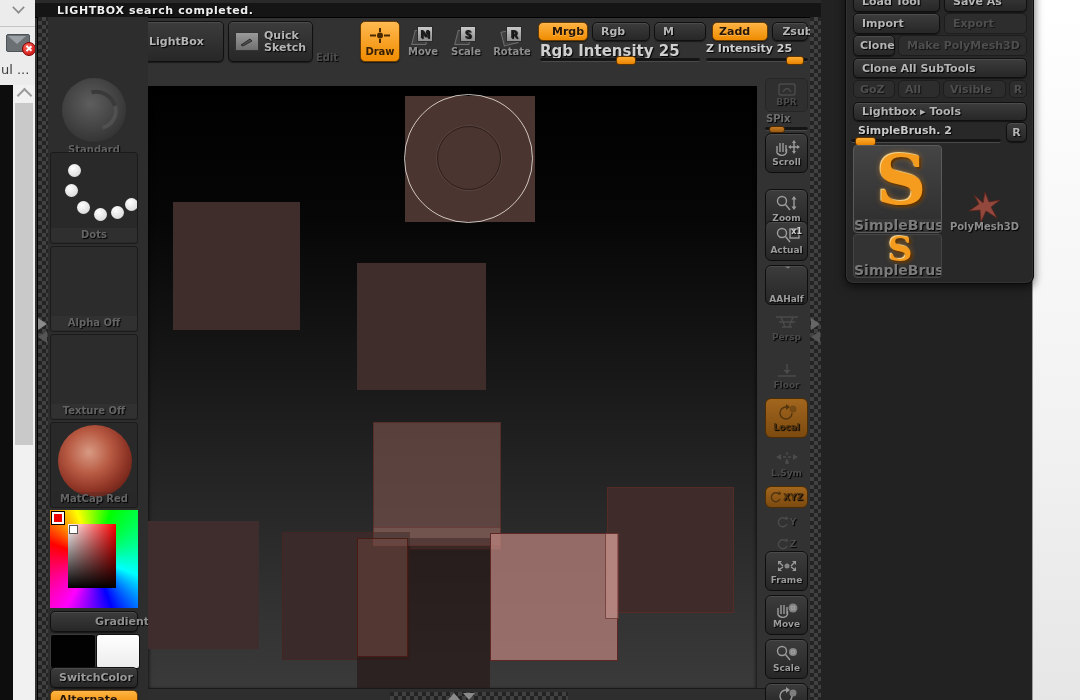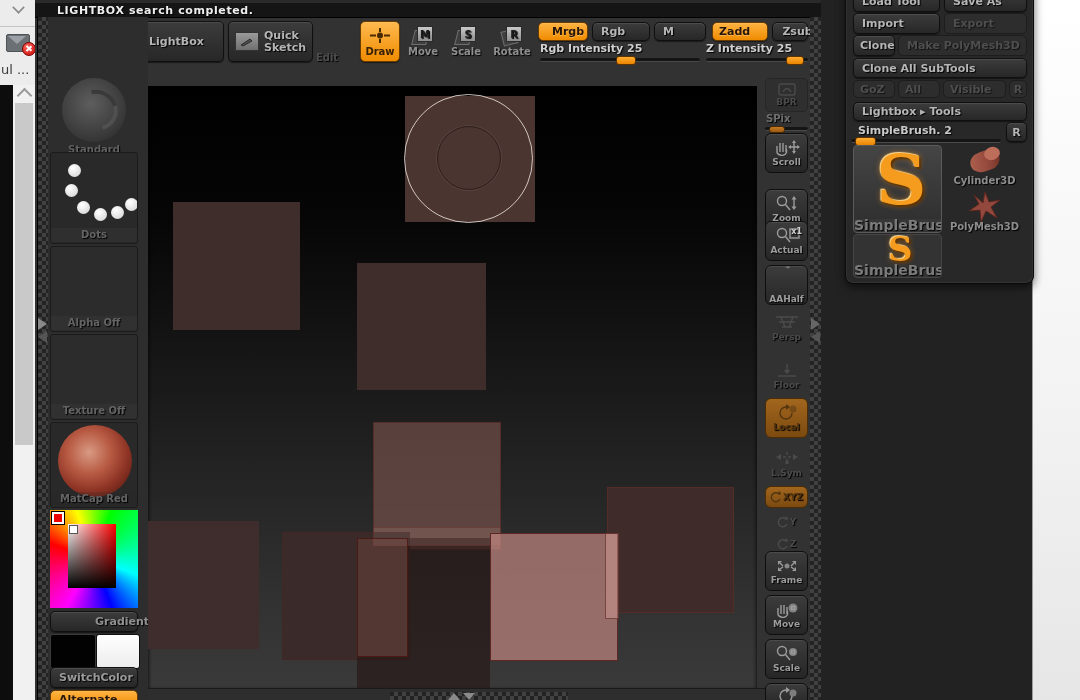--- a/index.html
+++ b/index.html
@@ -154,21 +154,21 @@
   <div class="btn left" style="left:654px;top:22px;width:52px;height:19px;">
       <span>M</span>
     </div>
   <div class="btn orange" style="left:712px;top:22px;width:56px;height:19px;justify-content:flex-start;padding-left:6px;">
       <span>Zadd</span>
     </div>
   <div class="btn left" style="left:772px;top:22px;width:36px;height:19px;padding-left:15px;justify-content:center;">
       <span>Zsub</span>
     </div>
 
-  <span class="lbl" style="position:absolute;left:540px;top:42px;font-size:11px;color:#cfcfcf;">Rgb Intensity 25</span>
+  <span class="lbl" style="position:absolute;left:540px;top:42px;font-size:15px;color:#cfcfcf;">Rgb Intensity 25</span>
   <div class="track" style="left:540px;top:58px;width:160px;">
     <div class="handle" style="left:76px;top:-2px;width:18px;height:7px;"></div>
   </div>
   <span class="lbl" style="position:absolute;left:706px;top:42px;font-size:11px;color:#cfcfcf;">Z Intensity 25</span>
   <div class="track" style="left:706px;top:58px;width:102px;">
     <div class="handle" style="left:80px;top:-2px;width:16px;height:7px;"></div>
   </div>
 
   <div class="abs checker" style="left:37px;top:17px;width:11px;height:683px;border-left:1px solid #000;"></div>
   <div class="tri" style="left:38px;top:318px;border-top:6px solid transparent;border-bottom:6px solid transparent;border-left:9px solid #8a8a8a;"></div>
@@ -444,27 +444,20 @@
       </div>
     <div class="track" style="left:5px;top:172px;width:150px;">
       <div class="handle" style="left:4px;top:-2px;width:19px;height:7px;"></div>
     </div>
 
     <div style="position:absolute;left:7px;top:178px;width:87px;height:86px;background:linear-gradient(#454545,#2d2d2d);border:1px solid #5a5a5a;border-radius:4px;overflow:hidden;">
       <span class="bigS" style="position:absolute;left:22px;top:-8px;font-size:70px;">S</span>
       <div class="tp-tile-label">SimpleBrush</div>
     </div>
 
-    <div style="position:absolute;left:96px;top:178px;width:85px;height:44px;">
-      <div style="position:absolute;left:26px;top:2px;width:34px;height:26px;">
-        <div style="position:absolute;left:2px;top:4px;width:30px;height:20px;background:linear-gradient(100deg,#b0614f,#8c4337 70%,#6e2f25);border-radius:40%/50%;transform:rotate(-18deg);"></div>
-        <div style="position:absolute;left:16px;top:0px;width:16px;height:13px;background:#bd6e5a;border-radius:50%;transform:rotate(-18deg);"></div>
-      </div>
-      <div class="plain-label" style="left:0;top:30px;width:85px;color:#8d8d8d;">Cylinder3D</div>
-    </div>
 
     <div style="position:absolute;left:96px;top:224px;width:85px;height:44px;">
       <svg width="34" height="30" viewBox="0 0 34 30" style="position:absolute;left:26px;top:1px;">
         <path d="M17 0 L21 10 L32 8 L23 15 L29 26 L18 19 L13 30 L12 18 L1 19 L11 12 L6 3 L15 11 Z" fill="#93483d" stroke="#5e241c" stroke-width=".8"></path>
       </svg>
       <div class="plain-label" style="left:0;top:30px;width:85px;color:#8d8d8d;">PolyMesh3D</div>
     </div>
 
     <div style="position:absolute;left:7px;top:267px;width:87px;height:42px;background:#333;border:1px solid #444;border-radius:4px;overflow:hidden;">
       <span class="bigS" style="position:absolute;left:34px;top:-6px;font-size:34px;">S</span>

